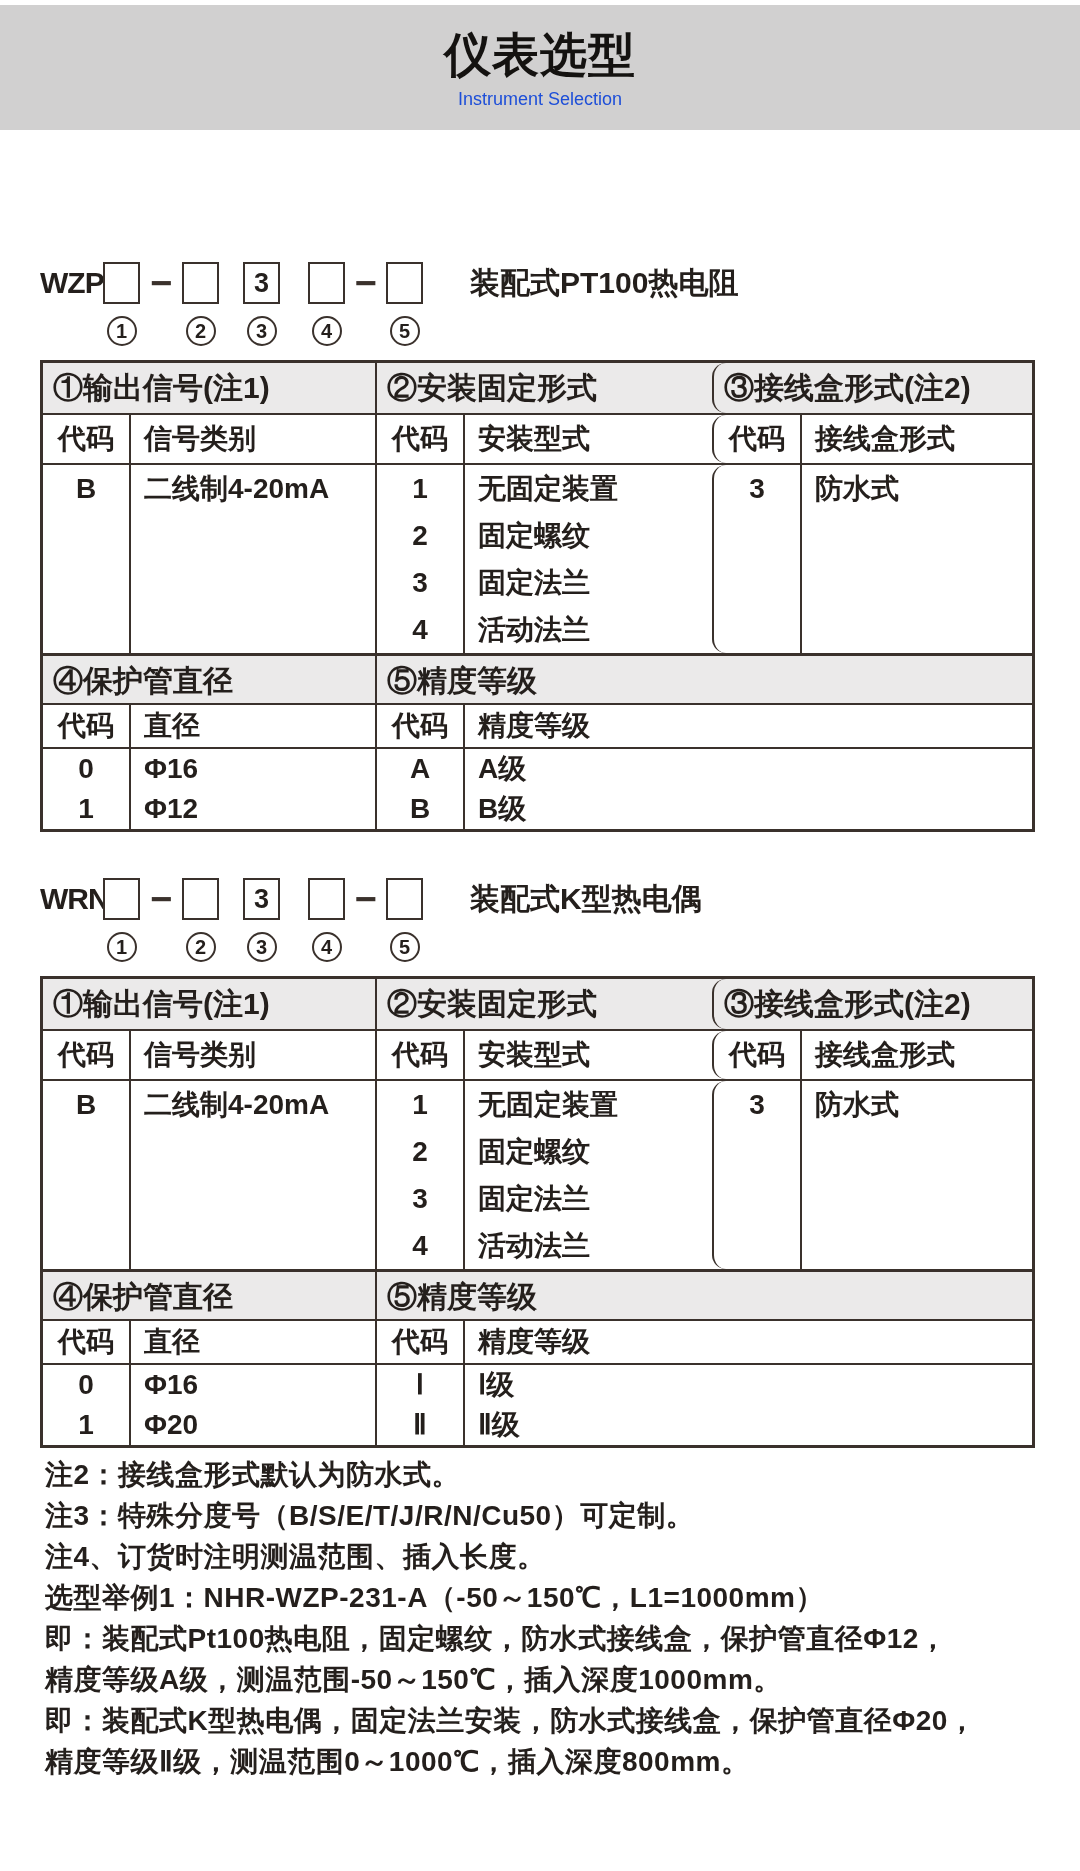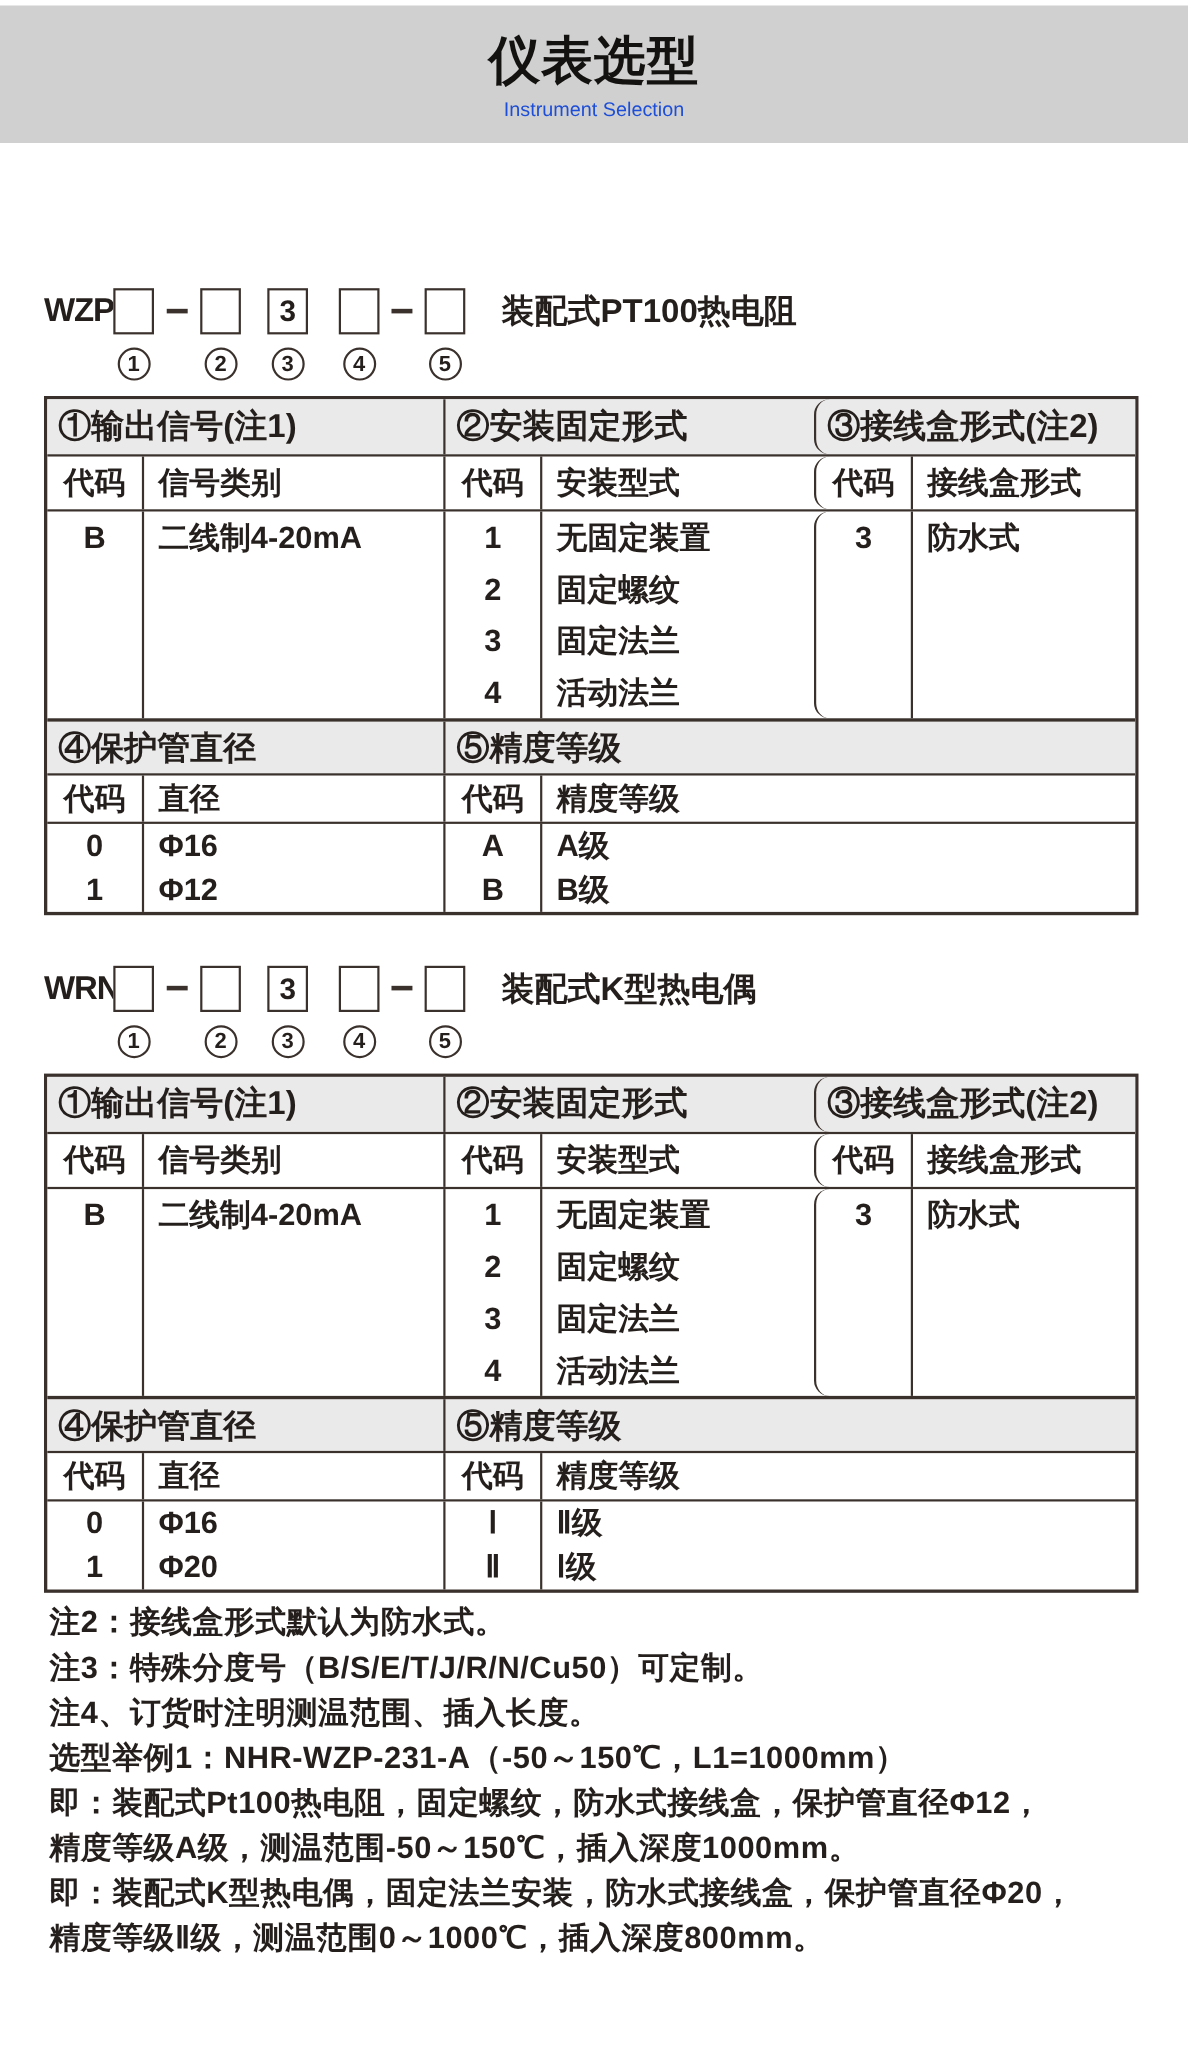--- a/index.html
+++ b/index.html
@@ -35,38 +35,38 @@
   }
   .mbox{
     flex:none;width:37px;height:42px;border:2px solid var(--bd);background:#fff;
     display:flex;align-items:center;justify-content:center;
     font-size:27px;font-weight:bold;
   }
   .dash-slot{flex:none;width:42px;text-align:center;font-size:38px;font-weight:bold;line-height:42px;color:var(--bd);}
   .dash-slot.s41{width:41px;}
   .g24{margin-left:24px;}
   .g28{margin-left:28px;}
-  .model-desc{margin-left:33px;font-size:30px;font-weight:bold;white-space:nowrap;}
+  .model-desc{margin-left:47px;font-size:30px;font-weight:bold;white-space:nowrap;}
   
   .circles-row{display:flex;align-items:center;height:32px;margin-top:11px;}
   .spacer-prefix{flex:none;width:63px;}
   .cslot{flex:none;width:37px;display:flex;align-items:center;justify-content:center;}
   .cspacer{flex:none;width:42px;}
   .cspacer.s41{width:41px;}
   .circle{
     width:30px;height:30px;border:2px solid var(--bd);border-radius:50%;
     display:flex;align-items:center;justify-content:center;
     font-size:20px;font-weight:bold;line-height:1;
   }
   
   .spec-table{
     width:995px;margin-top:13px;border:3px solid var(--bd);background:#fff;
   }
   .trow{display:flex;}
-  .c1{flex:none;width:360px;}
+  .c1{flex:none;width:332px;}
   .c2{flex:none;width:337px;}
   .c3{flex:1;border-radius:14px;}
   .c23{flex:1;}
   .bl{border-left:2px solid var(--bd);}
   .band{height:52px;background:var(--band);border-bottom:2px solid var(--bd);}
   .band.mid{border-top:3px solid var(--bd);}
   .band-cell{
     padding-left:10px;font-size:30px;font-weight:bold;line-height:49px;
     white-space:nowrap;overflow:hidden;
   }
@@ -339,22 +339,22 @@
           <div class="ln s">Φ16</div>
           <div class="ln s">Φ20</div>
         </div>
       </div>
       <div class="c23 pair bl">
         <div class="codecol">
           <div class="ln s">Ⅰ</div>
           <div class="ln s">Ⅱ</div>
         </div>
         <div class="namecol">
+          <div class="ln s">Ⅰ级</div>
           <div class="ln s">Ⅱ级</div>
-          <div class="ln s">Ⅰ级</div>
         </div>
       </div>
     </div>
   </div>
 </section>
 
 <section class="notes">
   <div class="note-line">注2：接线盒形式默认为防水式。</div>
   <div class="note-line">注3：特殊分度号（B/S/E/T/J/R/N/Cu50）可定制。</div>
   <div class="note-line">注4、订货时注明测温范围、插入长度。</div>

